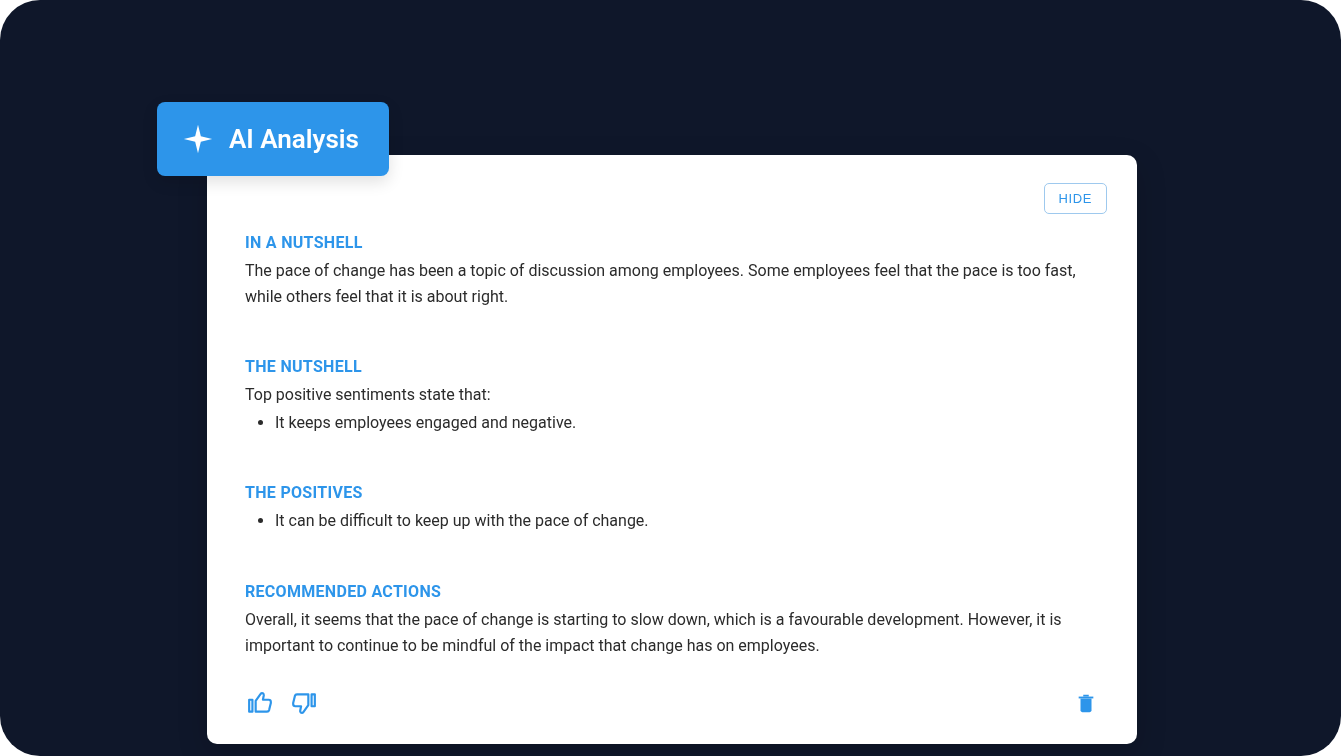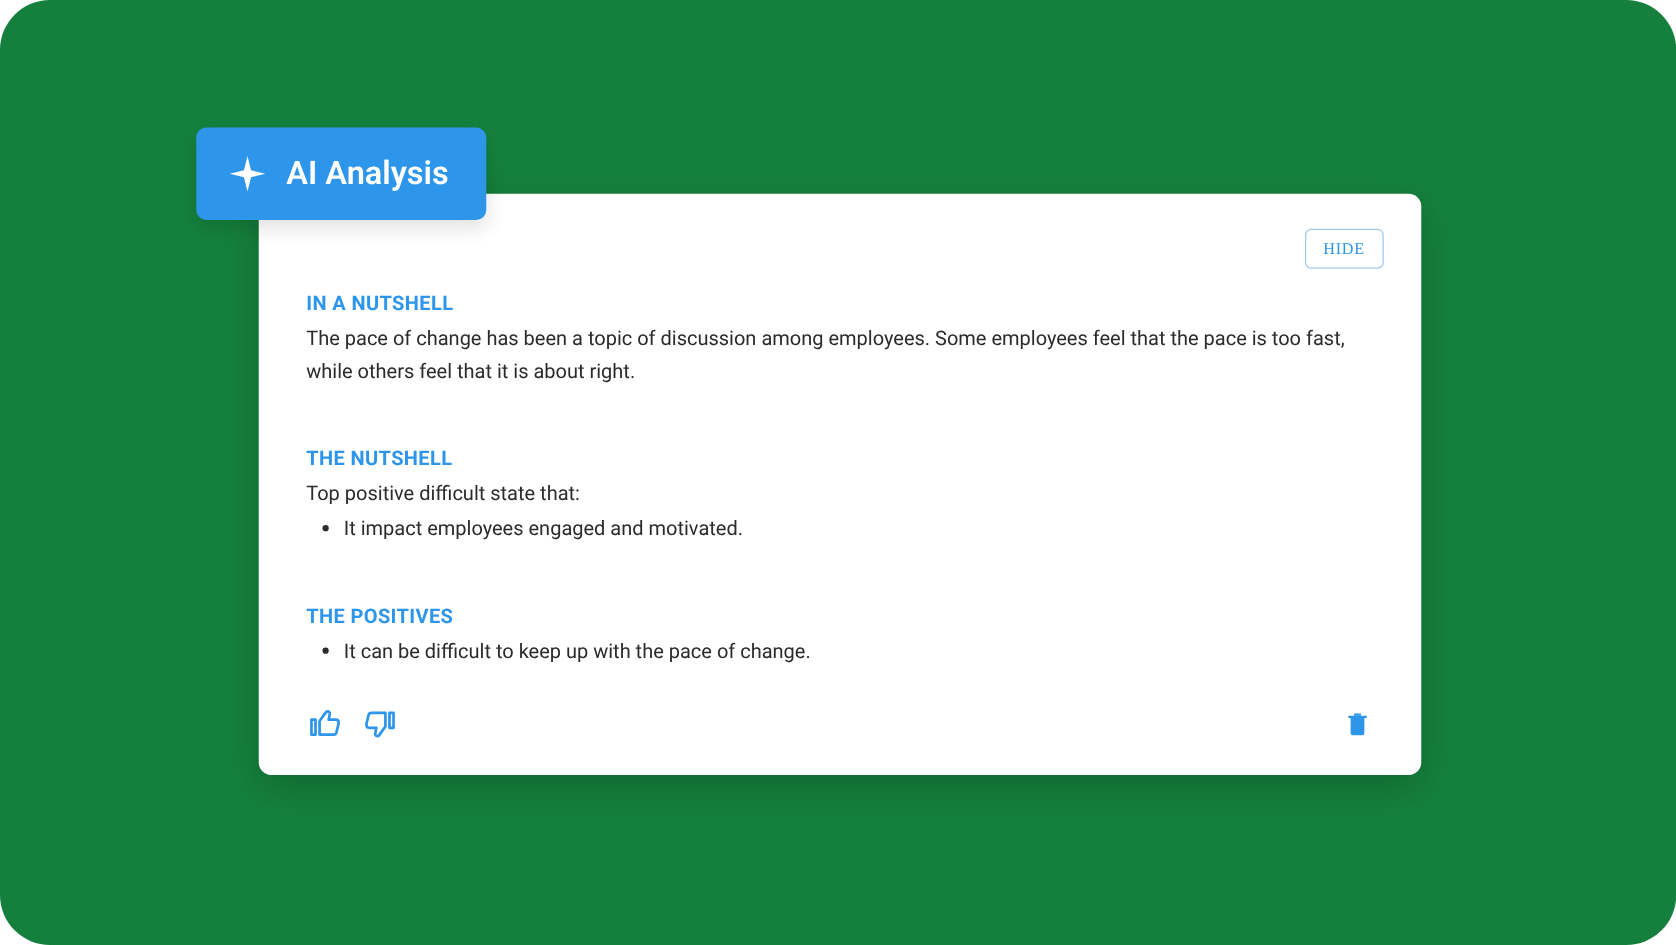--- a/index.html
+++ b/index.html
@@ -7,21 +7,21 @@
   body {
     font-family: -apple-system, BlinkMacSystemFont, "Segoe UI", Roboto, "Helvetica Neue", Arial, sans-serif;
     background: #fff;
     display: flex;
     align-items: center;
     justify-content: center;
   }
   .canvas {
     width: 1341px;
     height: 756px;
-    background: #15803d;
+    background: #0f172a;
     border-radius: 40px;
     position: relative;
   }
   .badge {
     position: absolute;
     top: 102px;
     left: 157px;
     background: #2d95ea;
     color: #fff;
     display: flex;
@@ -52,21 +52,21 @@
     right: 30px;
     background: #fff;
     color: #2d95ea;
     border: 1px solid #9ec9ee;
     border-radius: 5px;
     font-size: 13px;
     letter-spacing: 0.6px;
     font-weight: 500;
     padding: 7px 14px;
     cursor: pointer;
-    font-family: Liberation Serif, serif;
+    font-family: Liberation Sans, sans-serif;
     text-align: right;
   }
   .section { margin-top: 20px; }
   .section:first-of-type { margin-top: 48px; }
   .sec-head {
     color: #2d95ea;
     font-weight: 700;
     font-size: 16px;
     letter-spacing: 0.3px;
     margin-bottom: 6px;
@@ -111,33 +111,37 @@
 
     <button class="hide-btn">HIDE</button>
 
     <div class="section">
       <div class="sec-head">IN A NUTSHELL</div>
       <div class="sec-body">The pace of change has been a topic of discussion among employees. Some employees feel that the pace is too fast, while others feel that it is about right.</div>
     </div>
 
     <div class="section">
       <div class="sec-head">THE NUTSHELL</div>
-      <div class="sec-intro">Top positive difficult state that:</div>
+      <div class="sec-intro">Top positive sentiments state that:</div>
       <ul class="sec-list">
-        <li>It impact employees engaged and motivated.</li>
+        <li>It keeps employees engaged and negative.</li>
       </ul>
     </div>
 
     <div class="section">
       <div class="sec-head">THE POSITIVES</div>
       <ul class="sec-list">
         <li>It can be difficult to keep up with the pace of change.</li>
       </ul>
     </div>
 
+    <div class="section">
+      <div class="sec-head">RECOMMENDED ACTIONS</div>
+      <div class="sec-body">Overall, it seems that the pace of change is starting to slow down, which is a favourable development. However, it is important to continue to be mindful of the impact that change has on employees.</div>
+    </div>
 
     <div class="actions">
       <div class="left-actions">
         <button class="icon-btn">
           <span>
             <svg viewBox="0 0 24 24" fill="none" stroke="#2d95ea" stroke-width="2" stroke-linejoin="round" stroke-linecap="round">
               <path d="M2 20h3V9H2v11zM22 11c0-1.1-.9-2-2-2h-5.3l.8-4.2c.05-.3.05-.6-.05-.85-.2-.65-.8-1.1-1.5-1.1-.55 0-1.05.3-1.35.75L8 10v10h10.5c.9 0 1.65-.6 1.9-1.45L22 12v-1z"></path>
             </svg>
           </span>
         </button>

